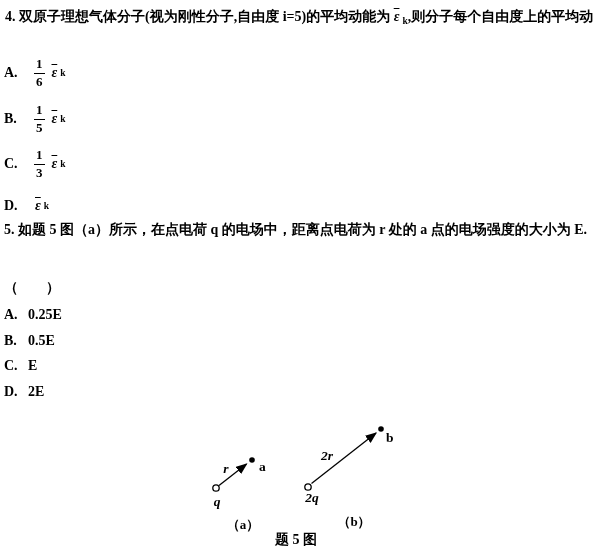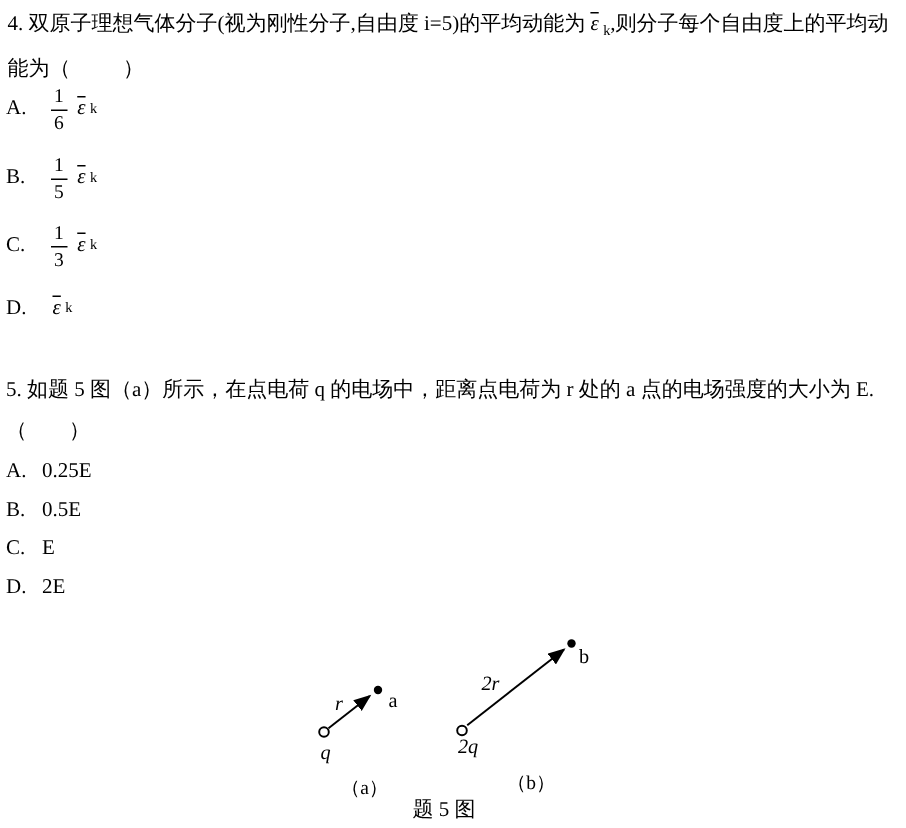--- a/index.html
+++ b/index.html
@@ -6,20 +6,21 @@
   html,body { background:#ffffff; }
   .page {
     position:relative;
     width:604px;
     height:552px;
     background:#ffffff;
     color:#000000;
     font-family:"Liberation Serif","DejaVu Serif",serif;
     font-size:14px;
     overflow:hidden;
+    font-weight:bold;
   }
   .abs { position:absolute; white-space:nowrap; }
   .pre { white-space:pre; }
   .line { line-height:18px; }
   
   .eps { font-style:italic; text-decoration:overline; font-size:14px; }
   .sub { font-size:9.5px; margin-left:3px; vertical-align:-3px; text-decoration:none; display:inline-block; }
   
   .frac { display:inline-flex; flex-direction:column; align-items:center; font-size:13px; line-height:1.15; vertical-align:middle; }
   .frac .num { border-bottom:1px solid #000; padding:0 2px 1px 2px; }
@@ -32,21 +33,20 @@
   .fig-italic { font-style:italic; }
 </style>
 </head>
 <body>
 
 <div class="page">
 
   <div class="abs line" style="left:5px; top:8px; width:596px; white-space:normal;">
     <span>4. 双原子理想气体分子(视为刚性分子,自由度 i=5)的平均动能为 </span><span class="eps">ε</span><sub class="sub">k</sub><span>,则分子每个自由度上的平均动</span>
   </div>
-  <div class="abs line pre" style="left:5px; top:38px;">能为（          ）</div>
 
   <div class="abs opt-row" style="left:4px; top:55px; height:36px;">
     <span class="opt-label">A.</span>
     <span class="frac frac-gap">
       <span class="num">1</span>
       <span class="den">6</span>
     </span>
     <span class="eps eps-gap">ε</span>
     <sub class="sub">k</sub>
   </div>
@@ -70,21 +70,21 @@
     <span class="eps eps-gap">ε</span>
     <sub class="sub">k</sub>
   </div>
 
   <div class="abs opt-row" style="left:4px; top:196px; height:20px;">
     <span class="opt-label">D.</span>
     <span class="eps eps-gap">ε</span>
     <sub class="sub">k</sub>
   </div>
 
-  <div class="abs line" style="left:4px; top:221px;margin-top:31px;">5. 如题 5 图（a）所示，在点电荷 q 的电场中，距离点电荷为 r 处的 a 点的电场强度的大小为 E.</div>
+  <div class="abs line" style="left:4px; top:221px;">5. 如题 5 图（a）所示，在点电荷 q 的电场中，距离点电荷为 r 处的 a 点的电场强度的大小为 E.</div>
   <div class="abs line pre" style="left:4px; top:279px;">（        ）</div>
 
   <div class="abs opt-row" style="left:4px; top:307px;">
     <span class="opt-label">A.</span>
     <span>0.25E</span>
   </div>
   <div class="abs opt-row" style="left:4px; top:333px;">
     <span class="opt-label">B.</span>
     <span>0.5E</span>
   </div>

